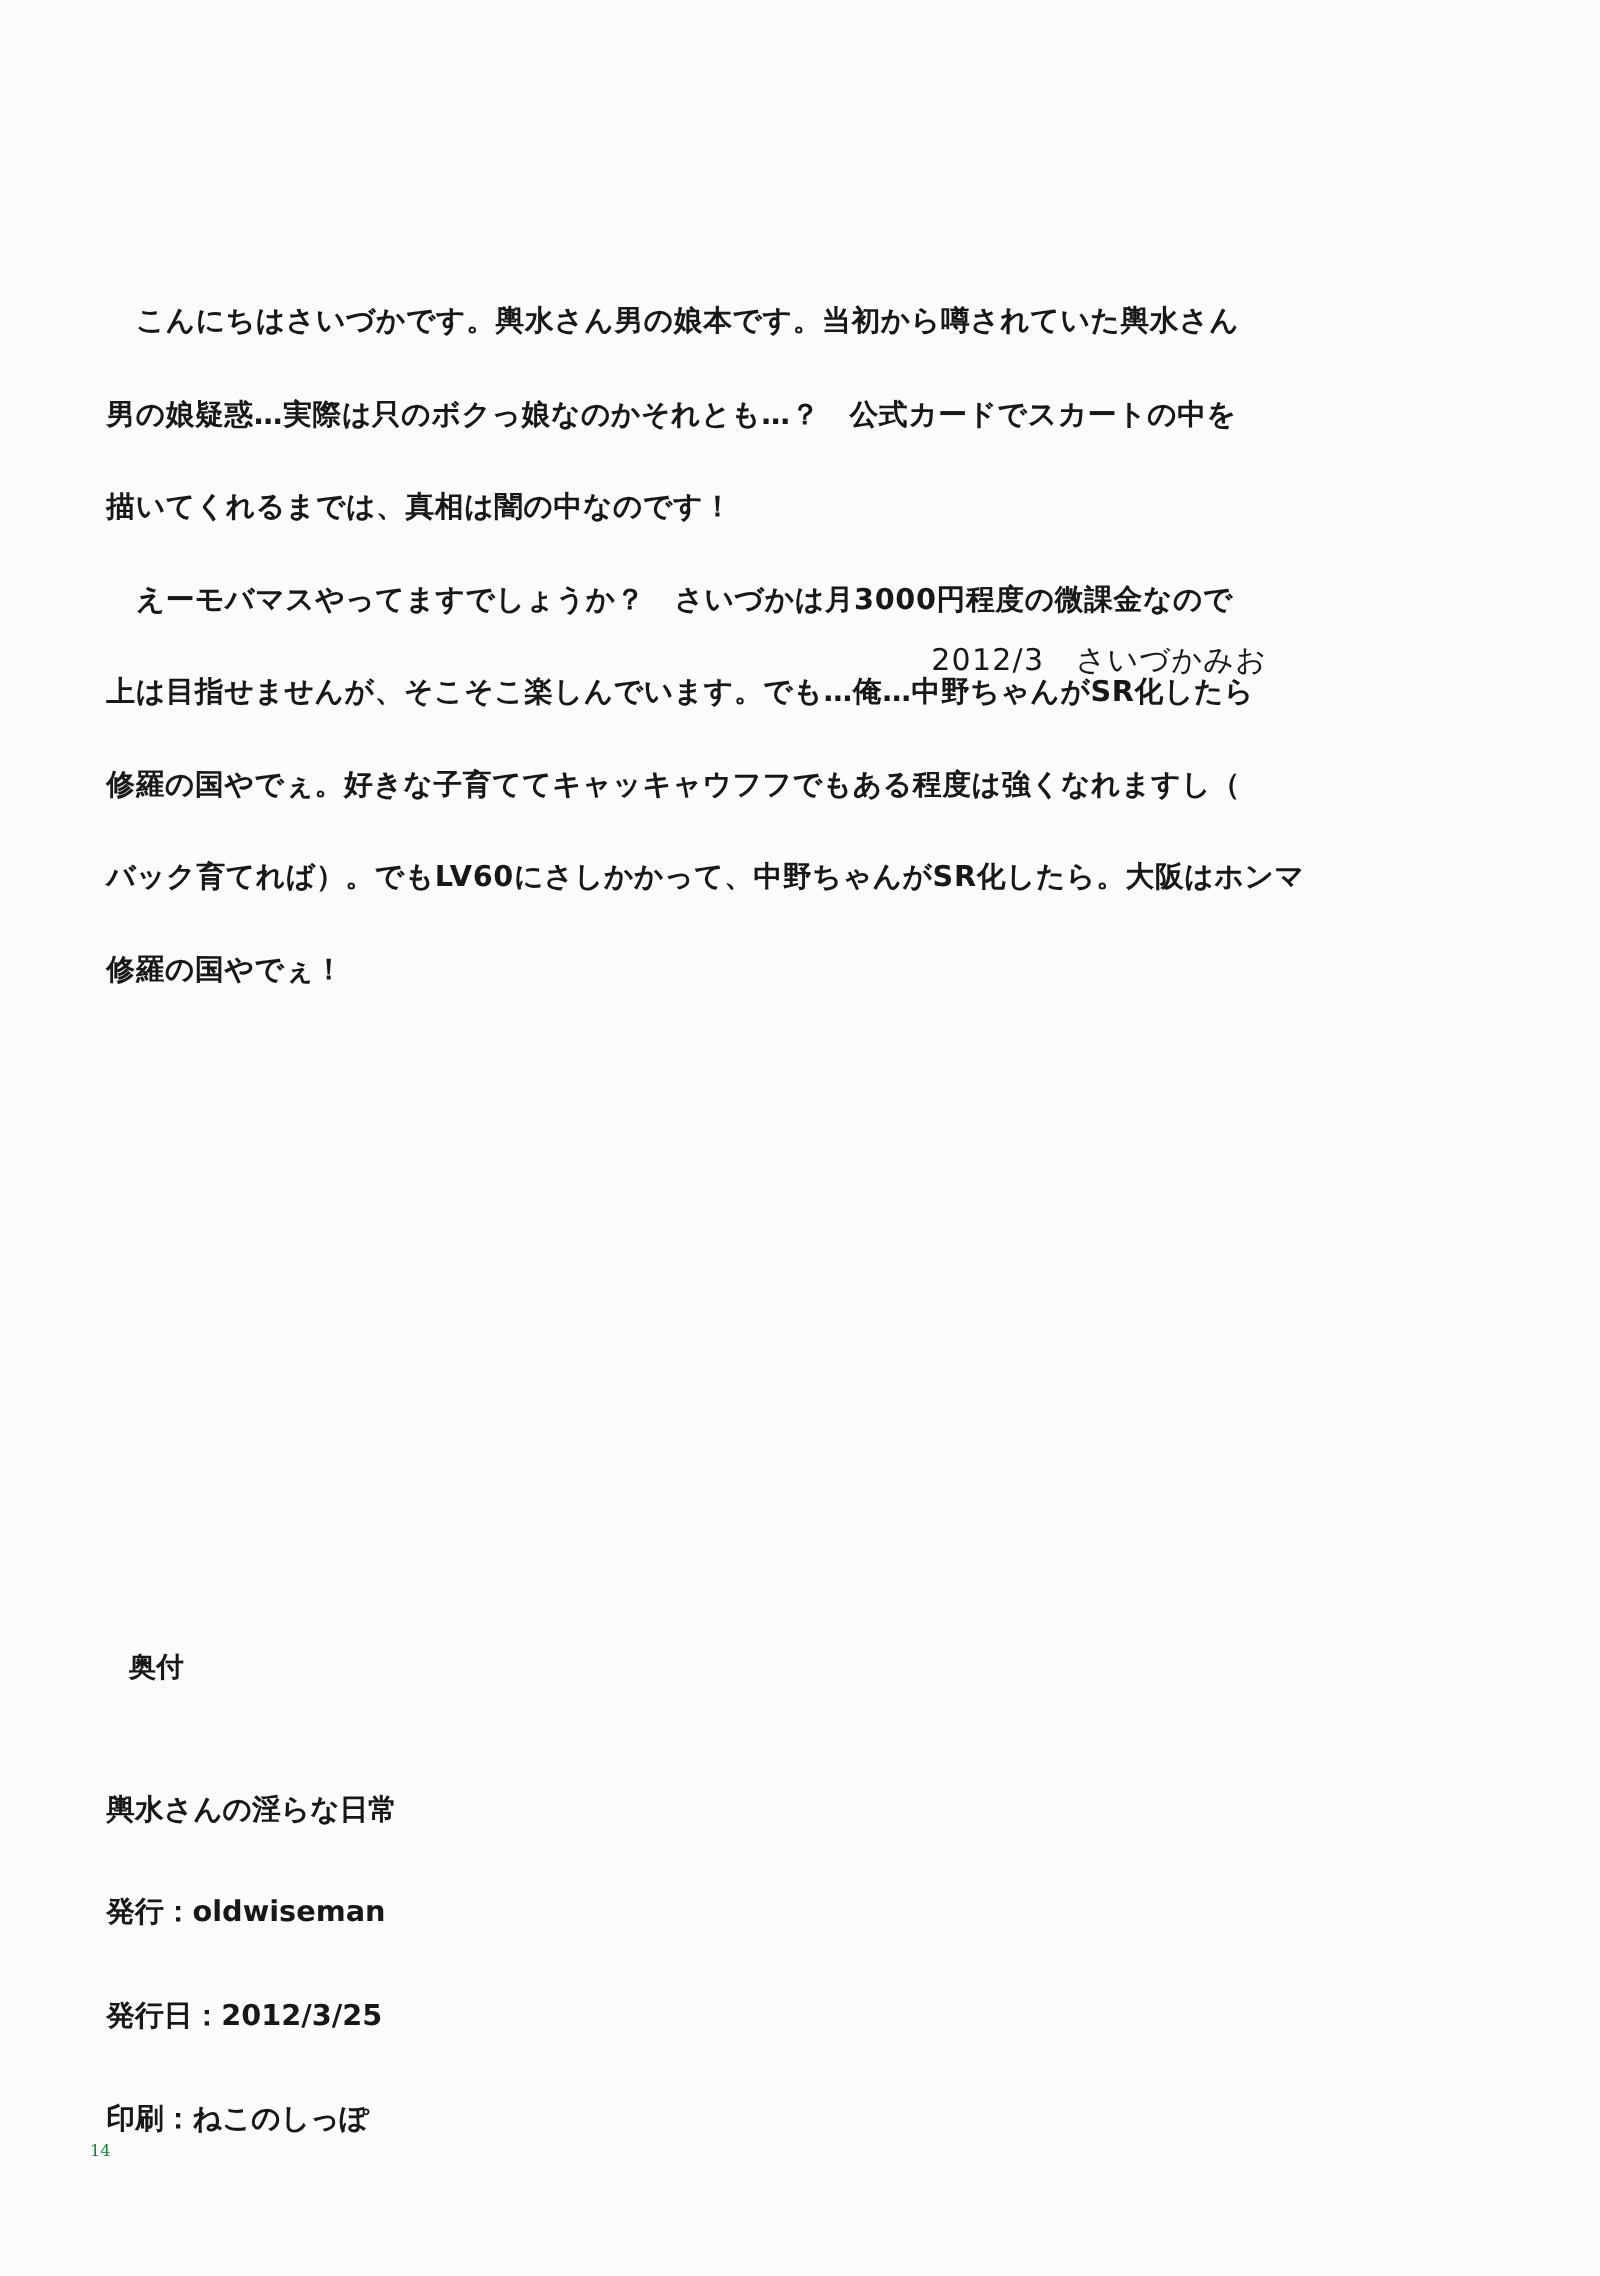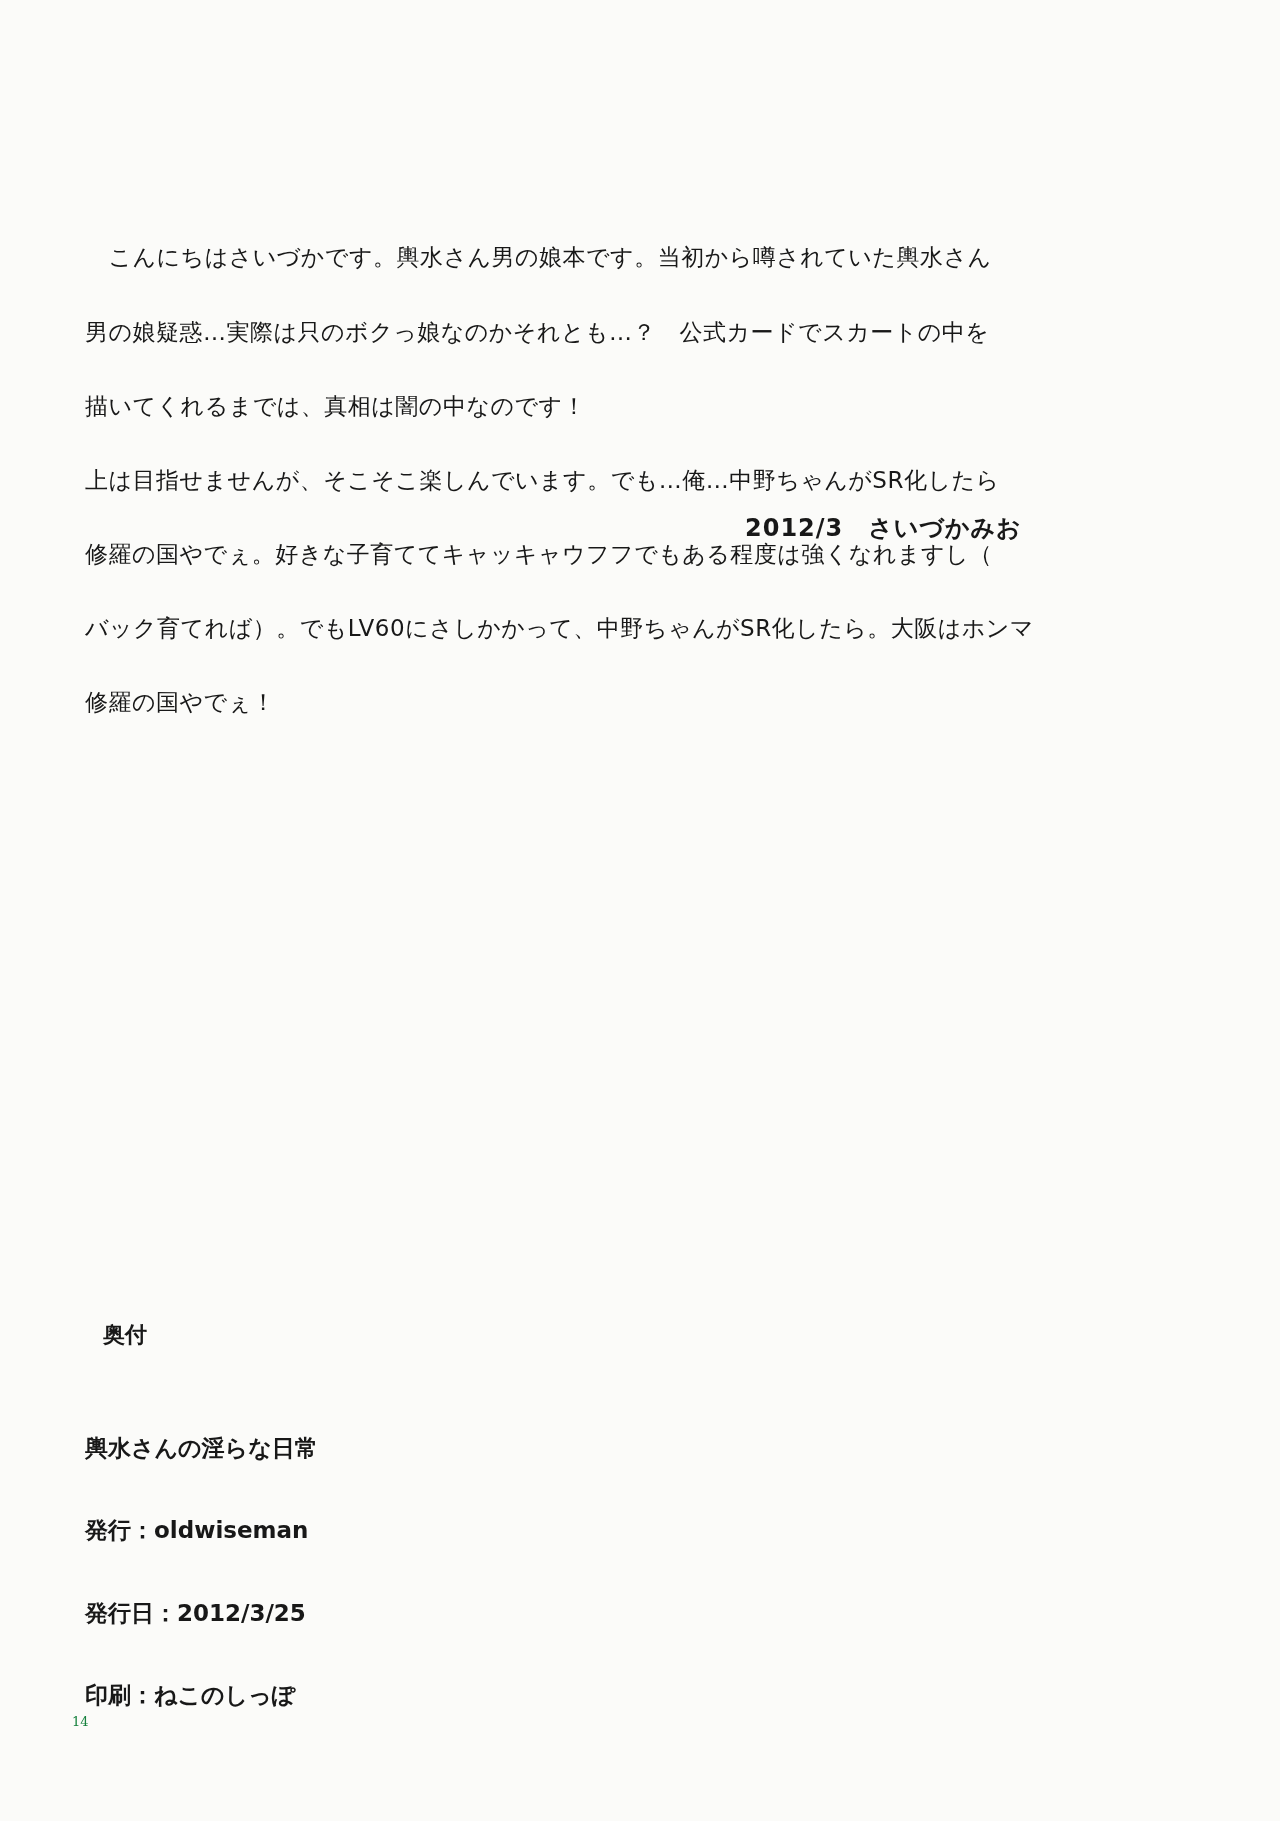--- a/index.html
+++ b/index.html
@@ -18,32 +18,32 @@
   .page {
     position: absolute;
     inset: 0;
   }
   
   .body-text {
     position: absolute;
     left: 85px;
     top: 196px;
     width: 930px;
-    font-weight: normal;
+    font-weight: bold;
     font-size: 23px;
     line-height: 24.7px;
     letter-spacing: 0.5px;
     white-space: pre;
   }
   
   .signature {
     position: absolute;
     left: 745px;
     top: 512px;
-    font-weight: bold;
+    font-weight: normal;
     font-size: 24px;
     letter-spacing: 1px;
     white-space: pre;
   }
   
   .colophon {
     position: absolute;
     left: 85px;
     top: 1266px;
     font-weight: bold;
@@ -72,20 +72,21 @@
 </style>
 </head>
 <body>
 
 <div class="page">
 
   <div class="body-text">
     <div>　こんにちはさいづかです。輿水さん男の娘本です。当初から噂されていた輿水さん</div>
     <div>男の娘疑惑…実際は只のボクっ娘なのかそれとも…？　公式カードでスカートの中を</div>
     <div>描いてくれるまでは、真相は闇の中なのです！</div>
+    <div>　えーモバマスやってますでしょうか？　さいづかは月3000円程度の微課金なので</div>
     <div>上は目指せませんが、そこそこ楽しんでいます。でも…俺…中野ちゃんがSR化したら</div>
     <div>修羅の国やでぇ。好きな子育ててキャッキャウフフでもある程度は強くなれますし（</div>
     <div>バック育てれば）。でもLV60にさしかかって、中野ちゃんがSR化したら。大阪はホンマ</div>
     <div>修羅の国やでぇ！</div>
   </div>
 
   <div class="signature">2012/3　さいづかみお</div>
 
   <div class="colophon">
     <div class="heading">奥付</div>

